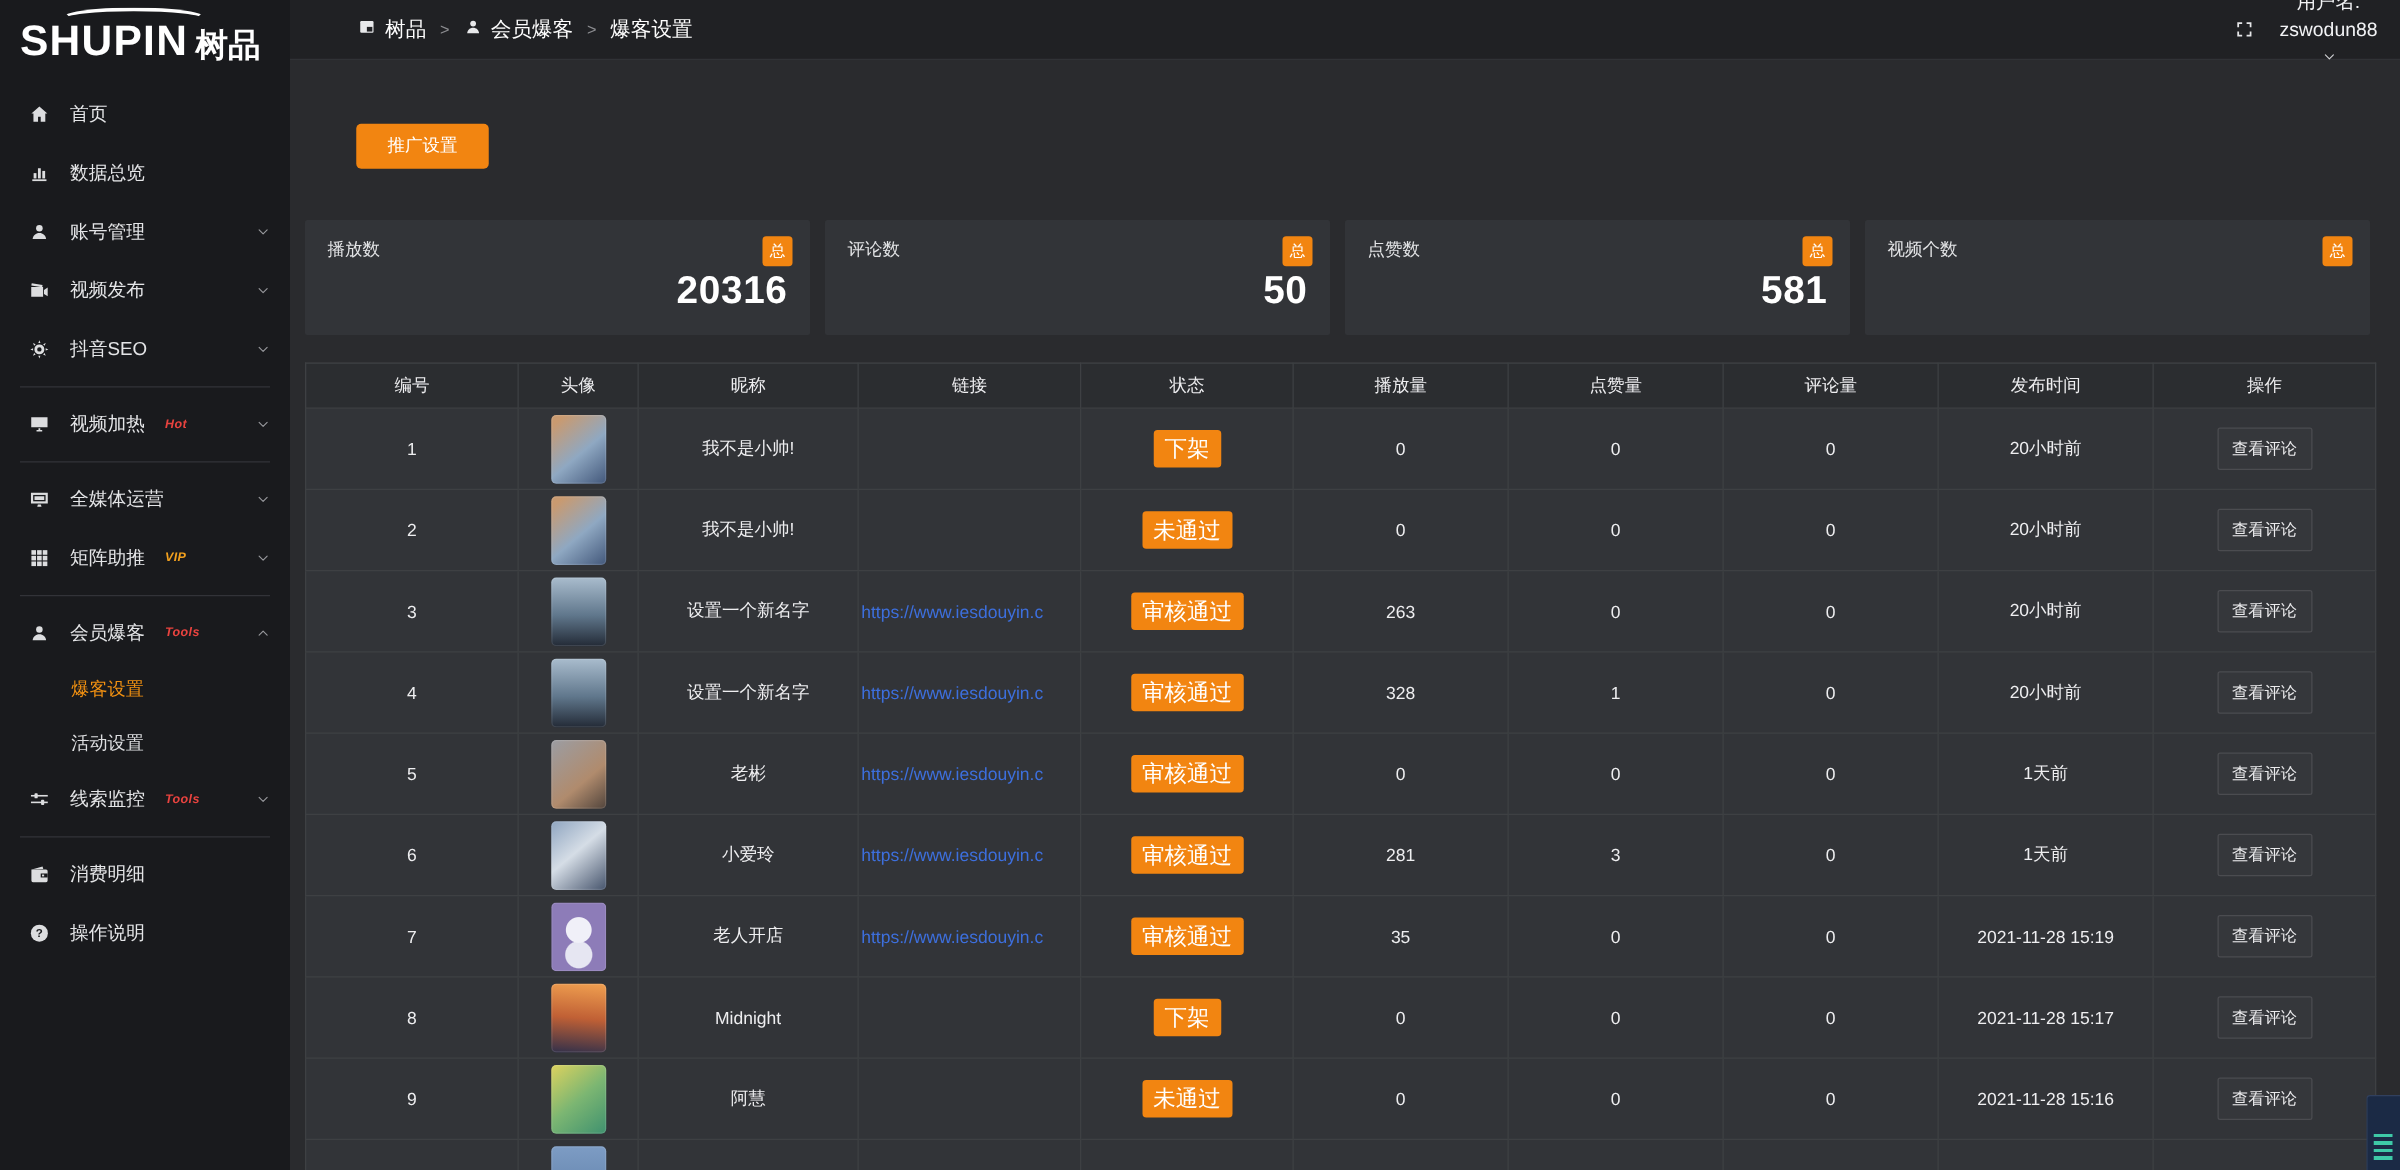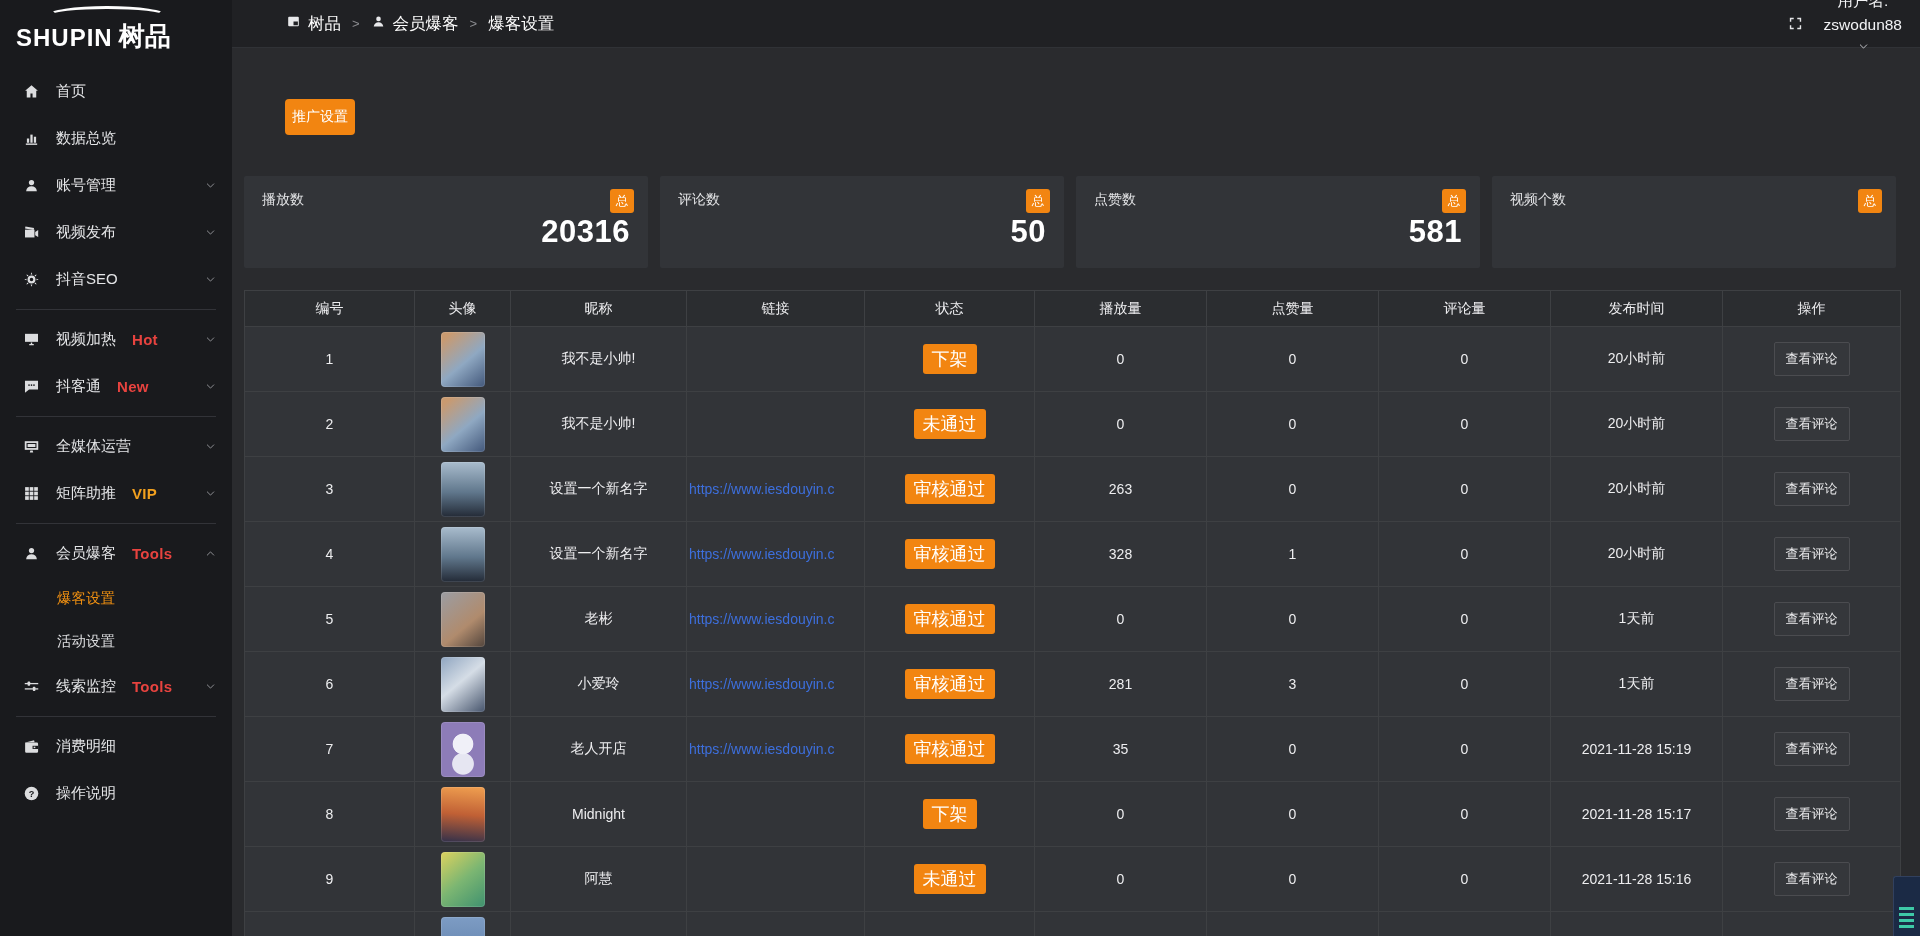--- a/index.html
+++ b/index.html
@@ -6,48 +6,48 @@
   html,body { width:1920px; height:936px; overflow:hidden; }
   body {
     font-family:"Liberation Sans","DejaVu Sans",sans-serif;
     background:#2a2b2e; color:#e9eaec; position:relative;
   }
   
   .sidebar { position:absolute; left:0; top:0; width:232px; height:936px; background:#191a1d; z-index:3; }
   .logo { height:58px; display:flex; align-items:flex-end; padding:0 0 8px 16px; position:relative; }
   .logo-arc { position:absolute; top:6px; left:48px; width:118px; height:18px;
     border:3px solid transparent; border-top-color:#fdfdfd; border-radius:50%; }
-  .logo-en { color:#fff; font-weight:bold; font-size:24px; letter-spacing:1px; line-height:1; }
+  .logo-en { color:#fff; font-weight:bold; font-size:34px; letter-spacing:1px; line-height:1; }
   .logo-cn { color:#fff; font-weight:bold; font-size:26px; margin-left:6px; line-height:1.05; }
   .nav { padding-top:10px; }
   .nav-item { height:47px; display:flex; align-items:center; padding:0 16px 0 22px; color:#e4e5e7; font-size:15px; cursor:pointer; }
   .nav-icon { width:19px; height:19px; margin-right:15px; flex:none; display:flex; align-items:center; justify-content:center; }
   .nav-icon svg { width:17px; height:17px; fill:#dcdddf; }
-  .nav-badge { font-weight:bold; font-size:15px; margin-left:16px; letter-spacing:.3px; }
+  .nav-badge { font-style:italic; font-weight:bold; font-size:10px; margin-left:16px; letter-spacing:.3px; }
   .nav-chevron { margin-left:auto; display:flex; }
   .nav-chevron svg { width:11px; height:11px; stroke:#97989c; stroke-width:2; fill:none; }
   .nav-divider { height:1px; background:#323338; margin:6px 16px; }
   .nav-sub { height:43px; display:flex; align-items:center; padding-left:57px; font-size:14.5px; color:#dddee0; cursor:pointer; }
   .nav-sub.active { color:#F29111; }
   
   .topbar { position:absolute; left:232px; top:0; right:0; height:48px; background:#202124;
     border-bottom:1px solid #303236; display:flex; align-items:center; padding:0 18px 0 54px; z-index:2; }
   .breadcrumb { display:flex; align-items:center; gap:11px; }
   .crumb { display:flex; align-items:center; gap:7px; color:#fdfdfd; font-size:16.5px; cursor:pointer; }
   .crumb svg { width:15px; height:15px; fill:#e8e9eb; }
   .crumb-sep { color:#8b8c90; font-size:13px; }
   .topbar-right { margin-left:auto; display:flex; align-items:center; gap:20px; }
   .fullscreen { display:flex; cursor:pointer; }
   .fullscreen svg { width:17px; height:17px; fill:#e4e5e7; }
   .user-box { display:flex; align-items:center; gap:4px; color:#f2f3f5; font-size:15.5px; cursor:pointer;flex-direction:column; }
   .user-box svg { width:11px; height:11px; stroke:#cfd0d3; stroke-width:2; fill:none; margin-left:2px; }
   
   .main { position:absolute; left:232px; top:48px; right:0; bottom:0; padding:0 24px 0 12px; }
   .promo-btn { display:block; margin:51px 0 0 41px; background:#F28511; color:#fff; border:0; border-radius:4px;
-    font-size:14px; padding:9px 7px; cursor:pointer; font-family:Liberation Serif, serif; }
+    font-size:14px; padding:9px 25px; cursor:pointer; font-family:Liberation Serif, serif; }
   .stats { display:flex; gap:12px; margin-top:41px; }
   .stat-card { flex:1; height:92px; background:#323438; border-radius:2px; position:relative; padding:15px 18px; }
   .stat-label { color:#e3e4e6; font-size:14px; }
   .stat-value { color:#fff; font-size:31px; font-weight:bold; margin-top:5px; letter-spacing:.5px;text-align:right; }
   .stat-badge { position:absolute; top:13px; right:14px; min-width:24px; height:24px; background:#F28511; color:#fff;
     font-size:12.5px; border-radius:3px; display:flex; align-items:center; justify-content:center; padding:0 4px; }
   
   .table-wrap { margin-top:22px; }
   table { width:100%; border-collapse:collapse; table-layout:fixed; background:#323438; }
   th { height:36px; background:#2b2d30; color:#eeeef0; font-size:14px; font-weight:normal; border:1px solid #3e4043; }
@@ -140,37 +140,20 @@
       <div class="nav-divider"></div>
       <div class="nav-item">
         <span class="nav-icon">
           <svg viewBox="0 0 24 24" xmlns="http://www.w3.org/2000/svg">
             <path d="M2.8 4h18.4v11.3H2.8z"></path>
             <path d="M8.8 20h6.4v-1.6h-2.2v-2h-2v2H8.8z"></path>
           </svg>
         </span>
         <span class="nav-label">视频加热</span>
         <span class="nav-badge" style="color: rgb(232, 67, 63);">Hot</span>
-        <span class="nav-chevron">
-          <svg viewBox="0 0 24 24" xmlns="http://www.w3.org/2000/svg">
-            <path d="M5 8.5l7 7 7-7" stroke-linecap="round" stroke-linejoin="round"></path>
-          </svg>
-        </span>
-      </div>
-      <div class="nav-item">
-        <span class="nav-icon">
-          <svg viewBox="0 0 24 24" xmlns="http://www.w3.org/2000/svg">
-            <path d="M2.8 4h18.4v12.2H8.6L2.8 20.8z"></path>
-            <circle cx="8.5" cy="10" r="1.2" fill="#191a1d"></circle>
-            <circle cx="12" cy="10" r="1.2" fill="#191a1d"></circle>
-            <circle cx="15.5" cy="10" r="1.2" fill="#191a1d"></circle>
-          </svg>
-        </span>
-        <span class="nav-label">抖客通</span>
-        <span class="nav-badge" style="color: rgb(232, 67, 63);">New</span>
         <span class="nav-chevron">
           <svg viewBox="0 0 24 24" xmlns="http://www.w3.org/2000/svg">
             <path d="M5 8.5l7 7 7-7" stroke-linecap="round" stroke-linejoin="round"></path>
           </svg>
         </span>
       </div>
       <div class="nav-divider"></div>
       <div class="nav-item">
         <span class="nav-icon">
           <svg viewBox="0 0 24 24" xmlns="http://www.w3.org/2000/svg">

